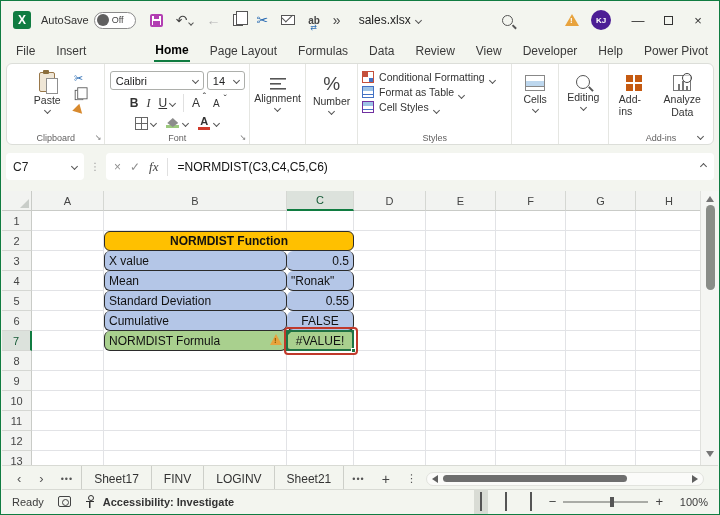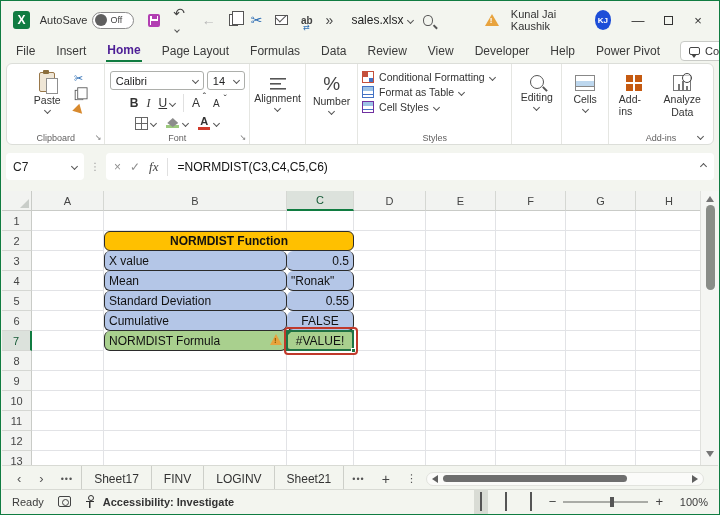--- a/index.html
+++ b/index.html
@@ -32,30 +32,30 @@
   .filename { display:flex; align-items:center; gap:5px; font-size:12px; color:#222; margin-left:8px;}
   .cv { display:inline-block; width:5px; height:5px; border-right:1.2px solid #555; border-bottom:1.2px solid #555; transform: rotate(45deg); }
   .cv-up { transform: rotate(-135deg); }
   .ic-search { width:11px; height:11px; border:1.5px solid #555; border-radius:50%; position:relative; }
   .ic-search:after { content:""; position:absolute; width:5px; height:1.5px; background:#555; left:9px; top:10px; transform:rotate(45deg); }
   .tb-right { display:flex; align-items:center; gap:12px; margin-left:auto; }
   .warn-tri { width:0; height:0; border-left:7px solid transparent; border-right:7px solid transparent;
     border-bottom:12px solid #E8A33D; position:relative; }
   .warn-tri:after { content:"!"; position:absolute; left:-2px; top:2px; font-size:8px; font-weight:bold; color:#fff; }
   .username { font-size: 11px; color:#333; }
-  .avatar { width:20px; height:20px; border-radius:50%; background:#1d4ed8; color:#fff; font-size:8px;
+  .avatar { width:20px; height:20px; border-radius:50%; background:#4c1d95; color:#fff; font-size:8px;
     display:flex; align-items:center; justify-content:center; font-weight:bold;}
   .winbtns { display:flex; align-items:center; gap:0; }
   .winbtn { width:30px; height:30px; display:flex; align-items:center; justify-content:center; font-size:13px; color:#333; }
   .ic-max { width:9px; height:9px; border:1.2px solid #333; }
 
   
   .tabrow { height: 24px; display: flex; align-items: center; padding: 0 8px 0 14px; gap: 19px; }
   .rtab { font-size: 12px; color: #3a3a3a; padding: 3px 1px; cursor: default; white-space:nowrap; }
-  .rtab.active { color:#4c1d95; font-weight: bold; border-bottom: 2.5px solid #107C41; }
+  .rtab.active { color:#000000; font-weight: bold; border-bottom: 2.5px solid #107C41; margin-left: 48px; }
   .tabrow-right { margin-left:auto; display:flex; align-items:center; gap:7px; }
   .comments-btn { display:flex; align-items:center; gap:5px; background:#fff; border:1px solid #c9cbc7;
     border-radius:4px; font-size:11px; color:#333; padding: 2px 8px; height:20px; }
   .ic-bubble { width:11px; height:8px; border:1.2px solid #444; border-radius:2px; position:relative; }
   .ic-bubble:after { content:""; position:absolute; left:1px; bottom:-4px; border-left:3px solid transparent;
     border-right:3px solid transparent; border-top:4px solid #444; }
 
   
   .ribbon { position:absolute; left:5px; right:5px; top:62px; height:82px; background:#fff;
     border:1px solid #DCDED9; border-radius:6px; display:flex; overflow:hidden; }
@@ -82,21 +82,21 @@
     background: linear-gradient(#666,#666) center/100% 1px no-repeat, linear-gradient(#666,#666) center/1px 100% no-repeat; }
   .ic-fill { width:11px; height:9px; background:#8c8c8c; clip-path: polygon(50% 0, 100% 55%, 50% 100%, 0 55%); position:relative;}
   .fill-bar { display:inline-block; width:13px; height:3px; background:#9CC97E; margin-top:-2px;}
   .fontA { font-size:11px; font-weight:bold; color:#333; line-height:1; }
   .red-bar { display:inline-block; width:12px; height:3px; background:#D03A2B; }
   .stack { display:flex; flex-direction:column; align-items:center; line-height:1; }
   .ic-align { width:16px; height:12px;
     background: linear-gradient(#555,#555) 0 0/16px 1.6px no-repeat, linear-gradient(#555,#555) 0 5px/11px 1.6px no-repeat, linear-gradient(#555,#555) 0 10px/16px 1.6px no-repeat; }
   .ic-pct { font-size:19px; color:#444; font-weight:normal; line-height:1; }
   .stylesgrp { display:flex; flex-direction:column; gap:3px; justify-content:flex-start; padding-top:7px;}
-  .stylerow { display:flex; align-items:center; gap:5px; font-size:10.5px; color:#333; }
+  .stylerow { display:flex; align-items:flex-end; gap:5px; font-size:10.5px; color:#333; }
   .ic-cf { width:12px; height:12px; border:1px solid #C5503C; background:
     linear-gradient(#C5503C,#C5503C) 0 0/5px 5px no-repeat, linear-gradient(#4472C4,#4472C4) 6px 6px/5px 5px no-repeat; }
   .ic-fat { width:12px; height:12px; border:1px solid #4472C4;
     background: linear-gradient(#9DC3E6,#9DC3E6) 0 0/12px 4px no-repeat, linear-gradient(#4472C4,#4472C4) 0 7px/12px 1px no-repeat; }
   .ic-cells { width:20px; height:16px; border:1px solid #888; background:
     linear-gradient(#BDD7EE,#BDD7EE) 0 5px/20px 5px no-repeat, linear-gradient(#888,#888) 0 5px/20px 1px no-repeat, linear-gradient(#888,#888) 0 10px/20px 1px no-repeat;}
   .ic-zoom { width:14px; height:14px; border:1.8px solid #555; border-radius:50%; position:relative;}
   .ic-zoom:after { content:""; position:absolute; width:6px; height:1.8px; background:#555; left:11px; top:12px; transform:rotate(45deg);}
   .ic-addins { width:16px; height:16px; background:
     linear-gradient(#C55A11,#C55A11) 0 0/7px 7px no-repeat, linear-gradient(#C55A11,#C55A11) 9px 0/7px 7px no-repeat,
@@ -222,21 +222,20 @@
       <span class="ic-ab">ab</span>
       <span class="qat-ic">»</span>
     </div>
     <div class="filename">
       <span>sales.xlsx</span>
       <span class="cv"></span>
     </div>
     <div class="tb-right">
       <span class="ic-search" style="margin-right:40px;"></span>
       <span class="warn-tri"></span>
-      <span class="username">Kunal Jai Kaushik</span>
       <span class="avatar">KJ</span>
       <span class="winbtns">
         <span class="winbtn">—</span>
         <span class="winbtn">
             <span class="ic-max"></span>
           </span>
         <span class="winbtn">×</span>
       </span>
     </div>
   </div>
@@ -348,32 +347,32 @@
         <span class="cv"></span>
       </div>
       <div class="stylerow">
         <span class="ic-fat" style="border-color:#7030A0;"></span>
         <span>Cell Styles</span>
         <span class="cv"></span>
       </div>
       <span class="grp-label">Styles</span>
     </div>
 
+    <div class="grp" style="width:48px;">
+      <div class="bigbtn" style="padding-top:5px;">
+        <span class="ic-cells"></span>
+        <span>Cells</span>
+        <span class="cv"></span>
+      </div>
+    </div>
+
     <div class="grp" style="width:50px;">
       <div class="bigbtn" style="padding-top:5px;">
         <span class="ic-zoom"></span>
         <span>Editing</span>
-        <span class="cv"></span>
-      </div>
-    </div>
-
-    <div class="grp" style="width:48px;">
-      <div class="bigbtn" style="padding-top:5px;">
-        <span class="ic-cells"></span>
-        <span>Cells</span>
         <span class="cv"></span>
       </div>
     </div>
 
     <div class="grp" style="width:108px;border-right:none;">
       <div class="bigbtn" style="padding-top:5px;">
         <span class="ic-addins"></span>
         <span>Add-ins</span>
       </div>
       <div class="bigbtn" style="padding-top:5px;white-space:pre-line;text-align:center;line-height:1.2;">

